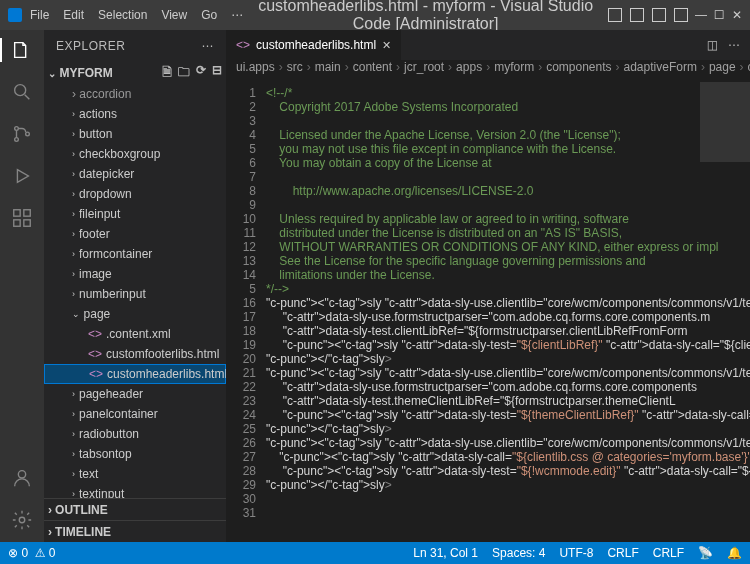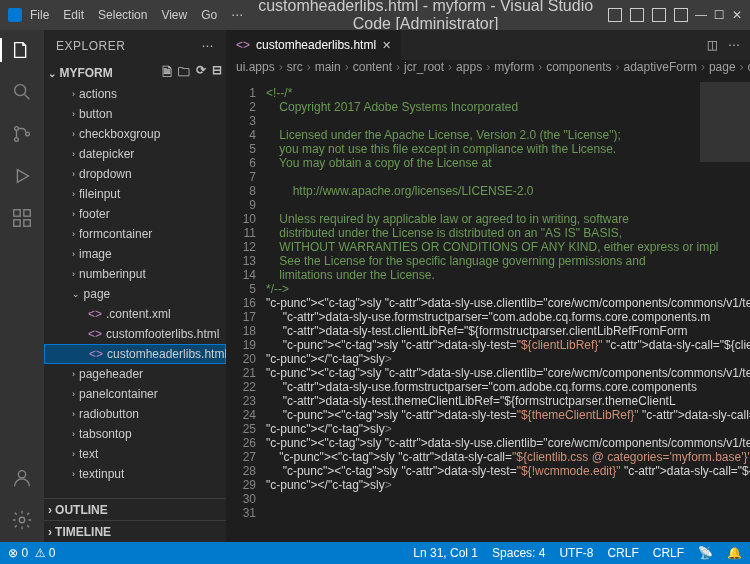--- a/index.html
+++ b/index.html
@@ -140,20 +140,21 @@
       <span class="chev">⌄</span>
       <span style="font-weight:bold">MYFORM</span>
       <span class="actions">
         <span>🗎</span>
         <span>🗀</span>
         <span>⟳</span>
         <span>⊟</span>
       </span>
     </div>
     <div class="tree" id="tree">
+        <div class="tree-item folder dim" style="padding-left:28px">› accordion</div>
         <div class="tree-item folder "><span class="chev">›</span>actions</div>
         <div class="tree-item folder "><span class="chev">›</span>button</div>
         <div class="tree-item folder "><span class="chev">›</span>checkboxgroup</div>
         <div class="tree-item folder "><span class="chev">›</span>datepicker</div>
         <div class="tree-item folder "><span class="chev">›</span>dropdown</div>
         <div class="tree-item folder "><span class="chev">›</span>fileinput</div>
         <div class="tree-item folder "><span class="chev">›</span>footer</div>
         <div class="tree-item folder "><span class="chev">›</span>formcontainer</div>
         <div class="tree-item folder "><span class="chev">›</span>image</div>
         <div class="tree-item folder "><span class="chev">›</span>numberinput</div>

